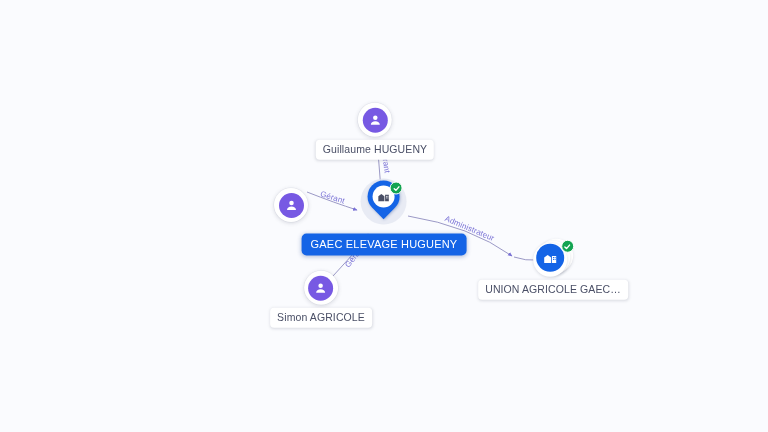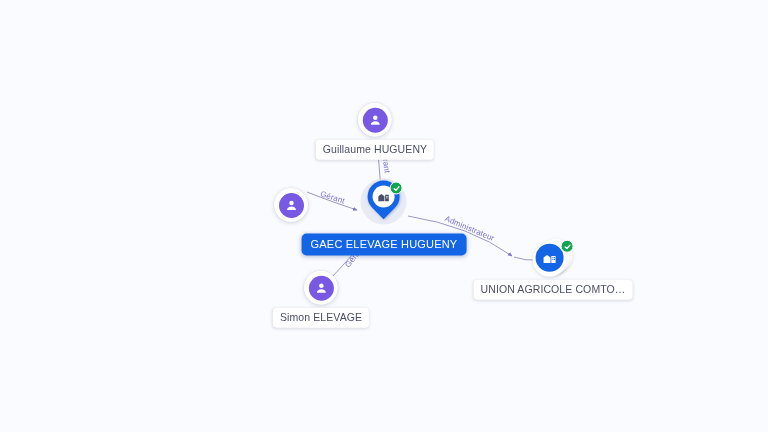--- a/index.html
+++ b/index.html
@@ -241,21 +241,21 @@
 
   <div class="node" style="left:321px; top:299px;">
     <div class="person-disc">
       <div class="person-avatar">
         <svg width="15" height="15" viewBox="0 0 24 24" fill="#ffffff">
           <circle cx="12" cy="8" r="3.6"></circle>
           <path d="M4.8 19.2c0-3.6 3.2-5.6 7.2-5.6s7.2 2 7.2 5.6z"></path>
         </svg>
       </div>
     </div>
-    <div class="node-label">Simon ELEVAGE</div>
+    <div class="node-label">Simon AGRICOLE</div>
   </div>
 
   <div class="node" style="left:553px; top:269px;">
     <div class="company-stack">
       <div class="sheet sheet-3"></div>
       <div class="sheet sheet-2"></div>
       <div class="sheet sheet-1"></div>
       <div class="company-disc">
         <svg width="16" height="16" viewBox="0 0 24 24" fill="#ffffff">
           <path d="M3 20V11.6l5.2-3.9 5.2 3.9V20z"></path>
@@ -265,21 +265,21 @@
           <rect x="16.2" y="13.7" width="1.5" height="1.5" fill="#1464e6"></rect>
           <rect x="18.6" y="13.7" width="1.5" height="1.5" fill="#1464e6"></rect>
         </svg>
       </div>
       <div class="verified-badge" style="right:-1px; top:1px;">
         <svg width="8" height="8" viewBox="0 0 24 24" fill="none" stroke="#ffffff" stroke-width="4.2" stroke-linecap="round" stroke-linejoin="round">
           <path d="M5 12.5 L10 17.5 L19 7"></path>
         </svg>
       </div>
     </div>
-    <div class="node-label">UNION AGRICOLE COMTO…</div>
+    <div class="node-label">UNION AGRICOLE GAEC…</div>
   </div>
 
   <div class="node" style="left:384px; top:216px;">
     <div class="pin-wrap">
       <div class="pin-halo"></div>
       <div class="pin-shape"></div>
       <div class="pin-inner">
         <svg width="14" height="14" viewBox="0 0 24 24" fill="#4a4f66">
           <path d="M3 20V11.6l5.2-3.9 5.2 3.9V20z"></path>
           <path d="M14.6 20V9.2h6.4V20z"></path>

